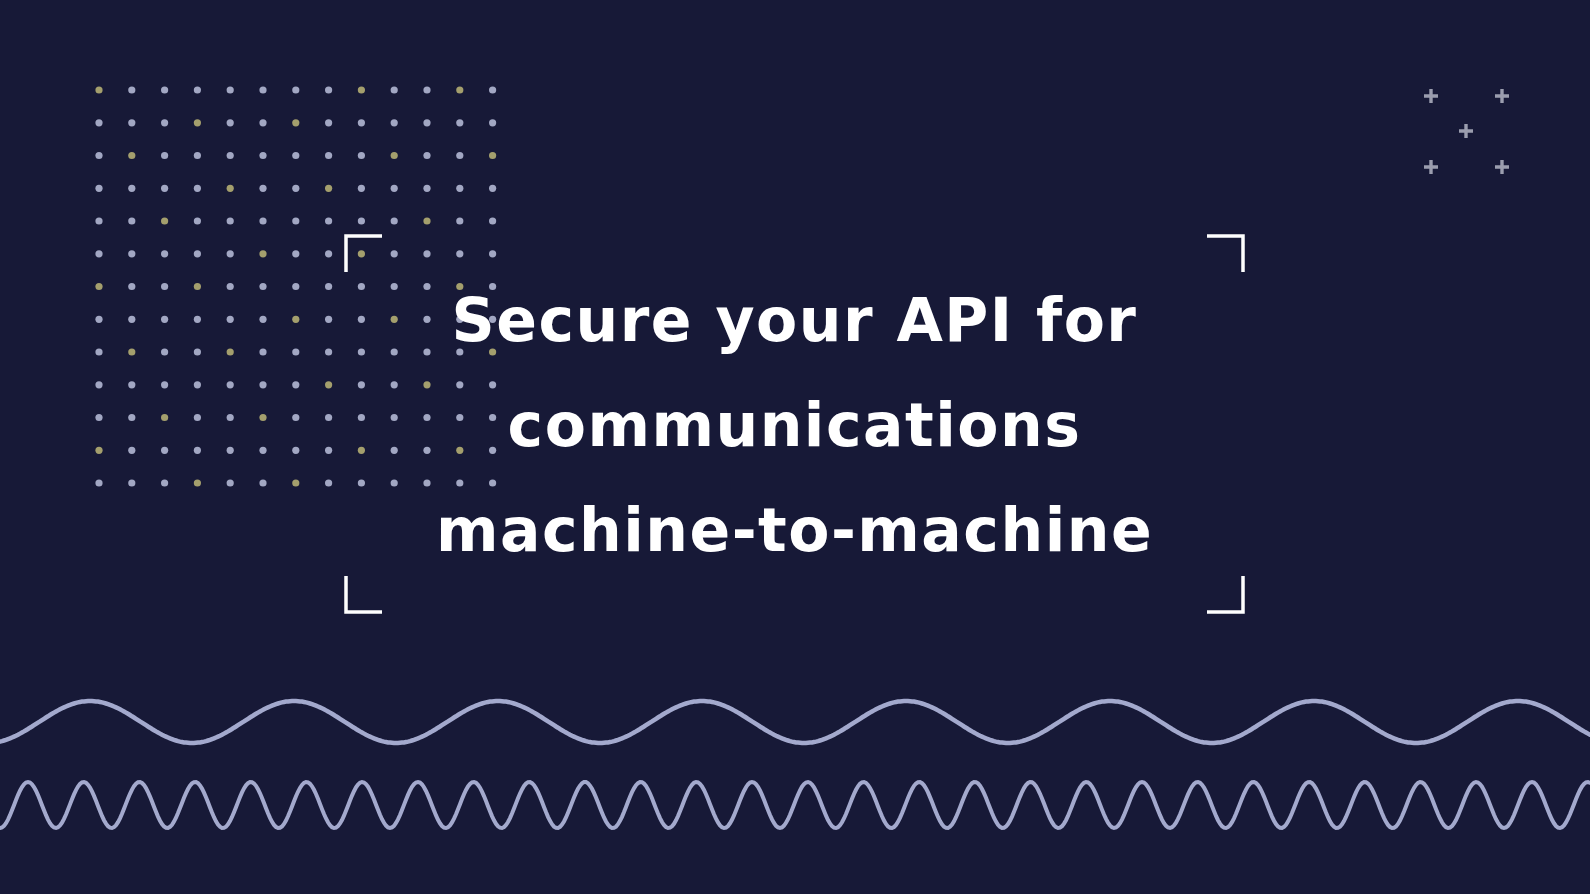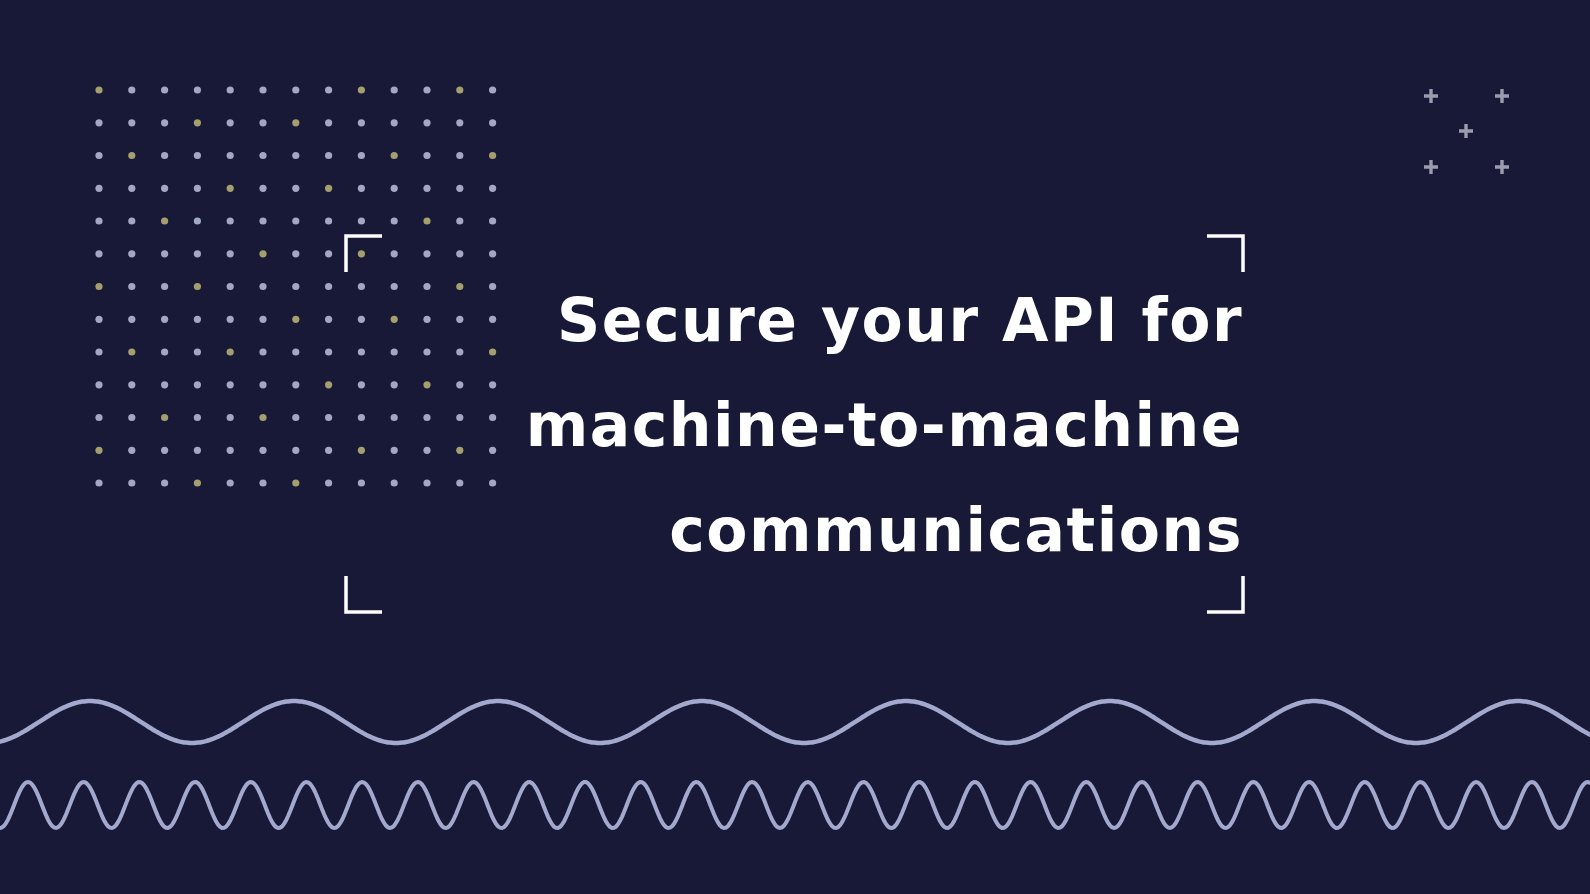--- a/index.html
+++ b/index.html
@@ -21,21 +21,21 @@
     height: 894px;
     display: block;
   }
   .hero-title {
     position: absolute;
     left: 346px;
     top: 268px;
     width: 897px;
     height: 315px;
     margin: 0;
-    text-align: right;
+    text-align: center;
     font-size: 60px;
     line-height: 105px;
     font-weight: 700;
     letter-spacing: 1.5px;
     white-space: nowrap;
   }
   .hero-title .line {
     display: block;
   }
 </style>
@@ -228,17 +228,17 @@
         <path d="M1207 236H1243V272" stroke="#ffffff" stroke-width="3.5" fill="none"></path>
         <path d="M346 576V612H382" stroke="#ffffff" stroke-width="3.5" fill="none"></path>
         <path d="M1243 576V612H1207" stroke="#ffffff" stroke-width="3.5" fill="none"></path>
       </g>
     <path fill="none" stroke-width="4.5" stroke-linecap="round" d="M0 741.6L2 741.1L4 740.5L6 739.9L8 739.1L10 738.4L12 737.5L14 736.6L16 735.7L18 734.7L20 733.6L22 732.5L24 731.4L26 730.2L28 729.0L30 727.7L32 726.5L34 725.2L36 723.9L38 722.6L40 721.4L42 720.1L44 718.8L46 717.5L48 716.3L50 715.0L52 713.8L54 712.6L56 711.5L58 710.4L60 709.3L62 708.3L64 707.4L66 706.5L68 705.6L70 704.9L72 704.1L74 703.5L76 702.9L78 702.4L80 702.0L82 701.6L84 701.4L86 701.2L88 701.0L90 701.0L92 701.0L94 701.2L96 701.4L98 701.6L100 702.0L102 702.4L104 702.9L106 703.5L108 704.1L110 704.9L112 705.6L114 706.5L116 707.4L118 708.3L120 709.3L122 710.4L124 711.5L126 712.6L128 713.8L130 715.0L132 716.3L134 717.5L136 718.8L138 720.1L140 721.4L142 722.6L144 723.9L146 725.2L148 726.5L150 727.7L152 729.0L154 730.2L156 731.4L158 732.5L160 733.6L162 734.7L164 735.7L166 736.6L168 737.5L170 738.4L172 739.1L174 739.9L176 740.5L178 741.1L180 741.6L182 742.0L184 742.4L186 742.6L188 742.8L190 743.0L192 743.0L194 743.0L196 742.8L198 742.6L200 742.4L202 742.0L204 741.6L206 741.1L208 740.5L210 739.9L212 739.1L214 738.4L216 737.5L218 736.6L220 735.7L222 734.7L224 733.6L226 732.5L228 731.4L230 730.2L232 729.0L234 727.7L236 726.5L238 725.2L240 723.9L242 722.6L244 721.4L246 720.1L248 718.8L250 717.5L252 716.3L254 715.0L256 713.8L258 712.6L260 711.5L262 710.4L264 709.3L266 708.3L268 707.4L270 706.5L272 705.6L274 704.9L276 704.1L278 703.5L280 702.9L282 702.4L284 702.0L286 701.6L288 701.4L290 701.2L292 701.0L294 701.0L296 701.0L298 701.2L300 701.4L302 701.6L304 702.0L306 702.4L308 702.9L310 703.5L312 704.1L314 704.9L316 705.6L318 706.5L320 707.4L322 708.3L324 709.3L326 710.4L328 711.5L330 712.6L332 713.8L334 715.0L336 716.3L338 717.5L340 718.8L342 720.1L344 721.4L346 722.6L348 723.9L350 725.2L352 726.5L354 727.7L356 729.0L358 730.2L360 731.4L362 732.5L364 733.6L366 734.7L368 735.7L370 736.6L372 737.5L374 738.4L376 739.1L378 739.9L380 740.5L382 741.1L384 741.6L386 742.0L388 742.4L390 742.6L392 742.8L394 743.0L396 743.0L398 743.0L400 742.8L402 742.6L404 742.4L406 742.0L408 741.6L410 741.1L412 740.5L414 739.9L416 739.1L418 738.4L420 737.5L422 736.6L424 735.7L426 734.7L428 733.6L430 732.5L432 731.4L434 730.2L436 729.0L438 727.7L440 726.5L442 725.2L444 723.9L446 722.6L448 721.4L450 720.1L452 718.8L454 717.5L456 716.3L458 715.0L460 713.8L462 712.6L464 711.5L466 710.4L468 709.3L470 708.3L472 707.4L474 706.5L476 705.6L478 704.9L480 704.1L482 703.5L484 702.9L486 702.4L488 702.0L490 701.6L492 701.4L494 701.2L496 701.0L498 701.0L500 701.0L502 701.2L504 701.4L506 701.6L508 702.0L510 702.4L512 702.9L514 703.5L516 704.1L518 704.9L520 705.6L522 706.5L524 707.4L526 708.3L528 709.3L530 710.4L532 711.5L534 712.6L536 713.8L538 715.0L540 716.3L542 717.5L544 718.8L546 720.1L548 721.4L550 722.6L552 723.9L554 725.2L556 726.5L558 727.7L560 729.0L562 730.2L564 731.4L566 732.5L568 733.6L570 734.7L572 735.7L574 736.6L576 737.5L578 738.4L580 739.1L582 739.9L584 740.5L586 741.1L588 741.6L590 742.0L592 742.4L594 742.6L596 742.8L598 743.0L600 743.0L602 743.0L604 742.8L606 742.6L608 742.4L610 742.0L612 741.6L614 741.1L616 740.5L618 739.9L620 739.1L622 738.4L624 737.5L626 736.6L628 735.7L630 734.7L632 733.6L634 732.5L636 731.4L638 730.2L640 729.0L642 727.7L644 726.5L646 725.2L648 723.9L650 722.6L652 721.4L654 720.1L656 718.8L658 717.5L660 716.3L662 715.0L664 713.8L666 712.6L668 711.5L670 710.4L672 709.3L674 708.3L676 707.4L678 706.5L680 705.6L682 704.9L684 704.1L686 703.5L688 702.9L690 702.4L692 702.0L694 701.6L696 701.4L698 701.2L700 701.0L702 701.0L704 701.0L706 701.2L708 701.4L710 701.6L712 702.0L714 702.4L716 702.9L718 703.5L720 704.1L722 704.9L724 705.6L726 706.5L728 707.4L730 708.3L732 709.3L734 710.4L736 711.5L738 712.6L740 713.8L742 715.0L744 716.3L746 717.5L748 718.8L750 720.1L752 721.4L754 722.6L756 723.9L758 725.2L760 726.5L762 727.7L764 729.0L766 730.2L768 731.4L770 732.5L772 733.6L774 734.7L776 735.7L778 736.6L780 737.5L782 738.4L784 739.1L786 739.9L788 740.5L790 741.1L792 741.6L794 742.0L796 742.4L798 742.6L800 742.8L802 743.0L804 743.0L806 743.0L808 742.8L810 742.6L812 742.4L814 742.0L816 741.6L818 741.1L820 740.5L822 739.9L824 739.1L826 738.4L828 737.5L830 736.6L832 735.7L834 734.7L836 733.6L838 732.5L840 731.4L842 730.2L844 729.0L846 727.7L848 726.5L850 725.2L852 723.9L854 722.6L856 721.4L858 720.1L860 718.8L862 717.5L864 716.3L866 715.0L868 713.8L870 712.6L872 711.5L874 710.4L876 709.3L878 708.3L880 707.4L882 706.5L884 705.6L886 704.9L888 704.1L890 703.5L892 702.9L894 702.4L896 702.0L898 701.6L900 701.4L902 701.2L904 701.0L906 701.0L908 701.0L910 701.2L912 701.4L914 701.6L916 702.0L918 702.4L920 702.9L922 703.5L924 704.1L926 704.9L928 705.6L930 706.5L932 707.4L934 708.3L936 709.3L938 710.4L940 711.5L942 712.6L944 713.8L946 715.0L948 716.3L950 717.5L952 718.8L954 720.1L956 721.4L958 722.6L960 723.9L962 725.2L964 726.5L966 727.7L968 729.0L970 730.2L972 731.4L974 732.5L976 733.6L978 734.7L980 735.7L982 736.6L984 737.5L986 738.4L988 739.1L990 739.9L992 740.5L994 741.1L996 741.6L998 742.0L1000 742.4L1002 742.6L1004 742.8L1006 743.0L1008 743.0L1010 743.0L1012 742.8L1014 742.6L1016 742.4L1018 742.0L1020 741.6L1022 741.1L1024 740.5L1026 739.9L1028 739.1L1030 738.4L1032 737.5L1034 736.6L1036 735.7L1038 734.7L1040 733.6L1042 732.5L1044 731.4L1046 730.2L1048 729.0L1050 727.7L1052 726.5L1054 725.2L1056 723.9L1058 722.6L1060 721.4L1062 720.1L1064 718.8L1066 717.5L1068 716.3L1070 715.0L1072 713.8L1074 712.6L1076 711.5L1078 710.4L1080 709.3L1082 708.3L1084 707.4L1086 706.5L1088 705.6L1090 704.9L1092 704.1L1094 703.5L1096 702.9L1098 702.4L1100 702.0L1102 701.6L1104 701.4L1106 701.2L1108 701.0L1110 701.0L1112 701.0L1114 701.2L1116 701.4L1118 701.6L1120 702.0L1122 702.4L1124 702.9L1126 703.5L1128 704.1L1130 704.9L1132 705.6L1134 706.5L1136 707.4L1138 708.3L1140 709.3L1142 710.4L1144 711.5L1146 712.6L1148 713.8L1150 715.0L1152 716.3L1154 717.5L1156 718.8L1158 720.1L1160 721.4L1162 722.6L1164 723.9L1166 725.2L1168 726.5L1170 727.7L1172 729.0L1174 730.2L1176 731.4L1178 732.5L1180 733.6L1182 734.7L1184 735.7L1186 736.6L1188 737.5L1190 738.4L1192 739.1L1194 739.9L1196 740.5L1198 741.1L1200 741.6L1202 742.0L1204 742.4L1206 742.6L1208 742.8L1210 743.0L1212 743.0L1214 743.0L1216 742.8L1218 742.6L1220 742.4L1222 742.0L1224 741.6L1226 741.1L1228 740.5L1230 739.9L1232 739.1L1234 738.4L1236 737.5L1238 736.6L1240 735.7L1242 734.7L1244 733.6L1246 732.5L1248 731.4L1250 730.2L1252 729.0L1254 727.7L1256 726.5L1258 725.2L1260 723.9L1262 722.6L1264 721.4L1266 720.1L1268 718.8L1270 717.5L1272 716.3L1274 715.0L1276 713.8L1278 712.6L1280 711.5L1282 710.4L1284 709.3L1286 708.3L1288 707.4L1290 706.5L1292 705.6L1294 704.9L1296 704.1L1298 703.5L1300 702.9L1302 702.4L1304 702.0L1306 701.6L1308 701.4L1310 701.2L1312 701.0L1314 701.0L1316 701.0L1318 701.2L1320 701.4L1322 701.6L1324 702.0L1326 702.4L1328 702.9L1330 703.5L1332 704.1L1334 704.9L1336 705.6L1338 706.5L1340 707.4L1342 708.3L1344 709.3L1346 710.4L1348 711.5L1350 712.6L1352 713.8L1354 715.0L1356 716.3L1358 717.5L1360 718.8L1362 720.1L1364 721.4L1366 722.6L1368 723.9L1370 725.2L1372 726.5L1374 727.7L1376 729.0L1378 730.2L1380 731.4L1382 732.5L1384 733.6L1386 734.7L1388 735.7L1390 736.6L1392 737.5L1394 738.4L1396 739.1L1398 739.9L1400 740.5L1402 741.1L1404 741.6L1406 742.0L1408 742.4L1410 742.6L1412 742.8L1414 743.0L1416 743.0L1418 743.0L1420 742.8L1422 742.6L1424 742.4L1426 742.0L1428 741.6L1430 741.1L1432 740.5L1434 739.9L1436 739.1L1438 738.4L1440 737.5L1442 736.6L1444 735.7L1446 734.7L1448 733.6L1450 732.5L1452 731.4L1454 730.2L1456 729.0L1458 727.7L1460 726.5L1462 725.2L1464 723.9L1466 722.6L1468 721.4L1470 720.1L1472 718.8L1474 717.5L1476 716.3L1478 715.0L1480 713.8L1482 712.6L1484 711.5L1486 710.4L1488 709.3L1490 708.3L1492 707.4L1494 706.5L1496 705.6L1498 704.9L1500 704.1L1502 703.5L1504 702.9L1506 702.4L1508 702.0L1510 701.6L1512 701.4L1514 701.2L1516 701.0L1518 701.0L1520 701.0L1522 701.2L1524 701.4L1526 701.6L1528 702.0L1530 702.4L1532 702.9L1534 703.5L1536 704.1L1538 704.9L1540 705.6L1542 706.5L1544 707.4L1546 708.3L1548 709.3L1550 710.4L1552 711.5L1554 712.6L1556 713.8L1558 715.0L1560 716.3L1562 717.5L1564 718.8L1566 720.1L1568 721.4L1570 722.6L1572 723.9L1574 725.2L1576 726.5L1578 727.7L1580 729.0L1582 730.2L1584 731.4L1586 732.5L1588 733.6L1590 734.7" stroke="#a3a9cd"></path>
     <path fill="none" stroke-width="4" stroke-linecap="round" d="M0 828.0L2 827.5L4 825.9L6 823.2L8 819.6L10 815.2L12 810.3L14 805.2L16 800.0L18 795.1L20 790.7L22 787.1L24 784.3L26 782.6L28 782.0L30 782.6L32 784.3L34 787.1L36 790.7L38 795.1L40 800.0L42 805.2L44 810.3L46 815.2L48 819.6L50 823.2L52 825.9L54 827.5L56 828.0L58 827.3L60 825.5L62 822.7L64 818.9L66 814.5L68 809.6L70 804.4L72 799.3L74 794.4L76 790.1L78 786.6L80 784.0L82 782.4L84 782.0L86 782.8L88 784.7L90 787.6L92 791.4L94 795.9L96 800.8L98 806.0L100 811.1L102 815.9L104 820.2L106 823.6L108 826.2L110 827.6L112 828.0L114 827.1L116 825.2L118 822.2L120 818.3L122 813.8L124 808.8L126 803.6L128 798.5L130 793.8L132 789.6L134 786.1L136 783.7L138 782.3L140 782.1L142 783.0L144 785.0L146 788.1L148 792.0L150 796.6L152 801.6L154 806.7L156 811.8L158 816.6L160 820.7L162 824.1L164 826.5L166 827.8L168 827.9L170 826.9L172 824.8L174 821.6L176 817.7L178 813.1L180 808.0L182 802.9L184 797.8L186 793.1L188 789.0L190 785.7L192 783.4L194 782.2L196 782.1L198 783.2L200 785.4L202 788.6L204 792.6L206 797.3L208 802.3L210 807.5L212 812.6L214 817.2L216 821.3L218 824.5L220 826.7L222 827.9L224 827.8L226 826.7L228 824.4L230 821.1L232 817.0L234 812.3L236 807.3L238 802.1L240 797.1L242 792.4L244 788.4L246 785.3L248 783.1L250 782.1L252 782.2L254 783.5L256 785.8L258 789.2L260 793.3L262 798.0L264 803.1L266 808.3L268 813.3L270 817.9L272 821.8L274 824.9L276 827.0L278 827.9L280 827.7L282 826.4L284 823.9L286 820.5L288 816.3L290 811.6L292 806.5L294 801.3L296 796.3L298 791.8L300 787.9L302 784.9L304 782.9L306 782.0L308 782.3L310 783.8L312 786.3L314 789.8L316 794.0L318 798.8L320 803.9L322 809.1L324 814.0L326 818.5L328 822.3L330 825.3L332 827.2L334 828.0L336 827.6L338 826.1L340 823.5L342 820.0L344 815.7L346 810.8L348 805.7L350 800.6L352 795.6L354 791.2L356 787.4L358 784.5L360 782.7L362 782.0L364 782.5L366 784.1L368 786.7L370 790.3L372 794.7L374 799.5L376 804.7L378 809.8L380 814.7L382 819.2L384 822.8L386 825.6L388 827.4L390 828.0L392 827.4L394 825.8L396 823.0L398 819.4L400 815.0L402 810.1L404 804.9L406 799.8L408 794.9L410 790.5L412 786.9L414 784.2L416 782.5L418 782.0L420 782.6L422 784.4L424 787.2L426 791.0L428 795.4L430 800.3L432 805.5L434 810.6L436 815.4L438 819.8L440 823.3L442 826.0L444 827.6L446 828.0L448 827.3L450 825.4L452 822.5L454 818.7L456 814.3L458 809.3L460 804.2L462 799.0L464 794.2L466 789.9L468 786.4L470 783.9L472 782.4L474 782.0L476 782.8L478 784.8L480 787.7L482 791.6L484 796.1L486 801.1L488 806.2L490 811.3L492 816.1L494 820.3L496 823.8L498 826.3L500 827.7L502 828.0L504 827.1L506 825.0L508 822.0L510 818.1L512 813.5L514 808.6L516 803.4L518 798.3L520 793.5L522 789.4L524 786.0L526 783.6L528 782.2L530 782.1L532 783.1L534 785.2L536 788.3L538 792.2L540 796.8L542 801.8L544 807.0L546 812.1L548 816.8L550 820.9L552 824.2L554 826.6L556 827.8L558 827.9L560 826.8L562 824.6L564 821.5L566 817.5L568 812.8L570 807.8L572 802.6L574 797.5L576 792.9L578 788.8L580 785.6L582 783.3L584 782.1L586 782.1L588 783.3L590 785.6L592 788.8L594 792.9L596 797.5L598 802.6L600 807.8L602 812.8L604 817.5L606 821.5L608 824.6L610 826.8L612 827.9L614 827.8L616 826.6L618 824.2L620 820.9L622 816.8L624 812.1L626 807.0L628 801.8L630 796.8L632 792.2L634 788.3L636 785.2L638 783.1L640 782.1L642 782.2L644 783.6L646 786.0L648 789.4L650 793.5L652 798.3L654 803.4L656 808.6L658 813.5L660 818.1L662 822.0L664 825.0L666 827.1L668 828.0L670 827.7L672 826.3L674 823.8L676 820.3L678 816.1L680 811.3L682 806.2L684 801.1L686 796.1L688 791.6L690 787.7L692 784.8L694 782.8L696 782.0L698 782.4L700 783.9L702 786.4L704 789.9L706 794.2L708 799.0L710 804.2L712 809.3L714 814.3L716 818.7L718 822.5L720 825.4L722 827.3L724 828.0L726 827.6L728 826.0L730 823.3L732 819.8L734 815.4L736 810.6L738 805.5L740 800.3L742 795.4L744 791.0L746 787.2L748 784.4L750 782.6L752 782.0L754 782.5L756 784.2L758 786.9L760 790.5L762 794.9L764 799.8L766 804.9L768 810.1L770 815.0L772 819.4L774 823.0L776 825.8L778 827.4L780 828.0L782 827.4L784 825.6L786 822.8L788 819.2L790 814.7L792 809.8L794 804.7L796 799.5L798 794.7L800 790.3L802 786.7L804 784.1L806 782.5L808 782.0L810 782.7L812 784.5L814 787.4L816 791.2L818 795.6L820 800.6L822 805.7L824 810.8L826 815.7L828 820.0L830 823.5L832 826.1L834 827.6L836 828.0L838 827.2L840 825.3L842 822.3L844 818.5L846 814.0L848 809.1L850 803.9L852 798.8L854 794.0L856 789.8L858 786.3L860 783.8L862 782.3L864 782.0L866 782.9L868 784.9L870 787.9L872 791.8L874 796.3L876 801.3L878 806.5L880 811.6L882 816.3L884 820.5L886 823.9L888 826.4L890 827.7L892 827.9L894 827.0L896 824.9L898 821.8L900 817.9L902 813.3L904 808.3L906 803.1L908 798.0L910 793.3L912 789.2L914 785.8L916 783.5L918 782.2L920 782.1L922 783.1L924 785.3L926 788.4L928 792.4L930 797.1L932 802.1L934 807.3L936 812.3L938 817.0L940 821.1L942 824.4L944 826.7L946 827.8L948 827.9L950 826.7L952 824.5L954 821.3L956 817.2L958 812.6L960 807.5L962 802.3L964 797.3L966 792.6L968 788.6L970 785.4L972 783.2L974 782.1L976 782.2L978 783.4L980 785.7L982 789.0L984 793.1L986 797.8L988 802.9L990 808.0L992 813.1L994 817.7L996 821.6L998 824.8L1000 826.9L1002 827.9L1004 827.8L1006 826.5L1008 824.1L1010 820.7L1012 816.6L1014 811.8L1016 806.7L1018 801.6L1020 796.6L1022 792.0L1024 788.1L1026 785.0L1028 783.0L1030 782.1L1032 782.3L1034 783.7L1036 786.1L1038 789.6L1040 793.8L1042 798.5L1044 803.6L1046 808.8L1048 813.8L1050 818.3L1052 822.2L1054 825.2L1056 827.1L1058 828.0L1060 827.6L1062 826.2L1064 823.6L1066 820.2L1068 815.9L1070 811.1L1072 806.0L1074 800.8L1076 795.9L1078 791.4L1080 787.6L1082 784.7L1084 782.8L1086 782.0L1088 782.4L1090 784.0L1092 786.6L1094 790.1L1096 794.4L1098 799.3L1100 804.4L1102 809.6L1104 814.5L1106 818.9L1108 822.7L1110 825.5L1112 827.3L1114 828.0L1116 827.5L1118 825.9L1120 823.2L1122 819.6L1124 815.2L1126 810.3L1128 805.2L1130 800.0L1132 795.1L1134 790.7L1136 787.1L1138 784.3L1140 782.6L1142 782.0L1144 782.6L1146 784.3L1148 787.1L1150 790.7L1152 795.1L1154 800.0L1156 805.2L1158 810.3L1160 815.2L1162 819.6L1164 823.2L1166 825.9L1168 827.5L1170 828.0L1172 827.3L1174 825.5L1176 822.7L1178 818.9L1180 814.5L1182 809.6L1184 804.4L1186 799.3L1188 794.4L1190 790.1L1192 786.6L1194 784.0L1196 782.4L1198 782.0L1200 782.8L1202 784.7L1204 787.6L1206 791.4L1208 795.9L1210 800.8L1212 806.0L1214 811.1L1216 815.9L1218 820.2L1220 823.6L1222 826.2L1224 827.6L1226 828.0L1228 827.1L1230 825.2L1232 822.2L1234 818.3L1236 813.8L1238 808.8L1240 803.6L1242 798.5L1244 793.8L1246 789.6L1248 786.1L1250 783.7L1252 782.3L1254 782.1L1256 783.0L1258 785.0L1260 788.1L1262 792.0L1264 796.6L1266 801.6L1268 806.7L1270 811.8L1272 816.6L1274 820.7L1276 824.1L1278 826.5L1280 827.8L1282 827.9L1284 826.9L1286 824.8L1288 821.6L1290 817.7L1292 813.1L1294 808.0L1296 802.9L1298 797.8L1300 793.1L1302 789.0L1304 785.7L1306 783.4L1308 782.2L1310 782.1L1312 783.2L1314 785.4L1316 788.6L1318 792.6L1320 797.3L1322 802.3L1324 807.5L1326 812.6L1328 817.2L1330 821.3L1332 824.5L1334 826.7L1336 827.9L1338 827.8L1340 826.7L1342 824.4L1344 821.1L1346 817.0L1348 812.3L1350 807.3L1352 802.1L1354 797.1L1356 792.4L1358 788.4L1360 785.3L1362 783.1L1364 782.1L1366 782.2L1368 783.5L1370 785.8L1372 789.2L1374 793.3L1376 798.0L1378 803.1L1380 808.3L1382 813.3L1384 817.9L1386 821.8L1388 824.9L1390 827.0L1392 827.9L1394 827.7L1396 826.4L1398 823.9L1400 820.5L1402 816.3L1404 811.6L1406 806.5L1408 801.3L1410 796.3L1412 791.8L1414 787.9L1416 784.9L1418 782.9L1420 782.0L1422 782.3L1424 783.8L1426 786.3L1428 789.8L1430 794.0L1432 798.8L1434 803.9L1436 809.1L1438 814.0L1440 818.5L1442 822.3L1444 825.3L1446 827.2L1448 828.0L1450 827.6L1452 826.1L1454 823.5L1456 820.0L1458 815.7L1460 810.8L1462 805.7L1464 800.6L1466 795.6L1468 791.2L1470 787.4L1472 784.5L1474 782.7L1476 782.0L1478 782.5L1480 784.1L1482 786.7L1484 790.3L1486 794.7L1488 799.5L1490 804.7L1492 809.8L1494 814.7L1496 819.2L1498 822.8L1500 825.6L1502 827.4L1504 828.0L1506 827.4L1508 825.8L1510 823.0L1512 819.4L1514 815.0L1516 810.1L1518 804.9L1520 799.8L1522 794.9L1524 790.5L1526 786.9L1528 784.2L1530 782.5L1532 782.0L1534 782.6L1536 784.4L1538 787.2L1540 791.0L1542 795.4L1544 800.3L1546 805.5L1548 810.6L1550 815.4L1552 819.8L1554 823.3L1556 826.0L1558 827.6L1560 828.0L1562 827.3L1564 825.4L1566 822.5L1568 818.7L1570 814.3L1572 809.3L1574 804.2L1576 799.0L1578 794.2L1580 789.9L1582 786.4L1584 783.9L1586 782.4L1588 782.0L1590 782.8" stroke="#a3a9cd"></path>
   </svg>
 
   <h1 class="hero-title" style="color: rgb(255, 255, 255);">
     <span class="line">Secure your API for</span>
+    <span class="line">communications</span>
     <span class="line">machine-to-machine</span>
-    <span class="line">communications</span>
   </h1>
 
 </div>
 
 </body></html>

